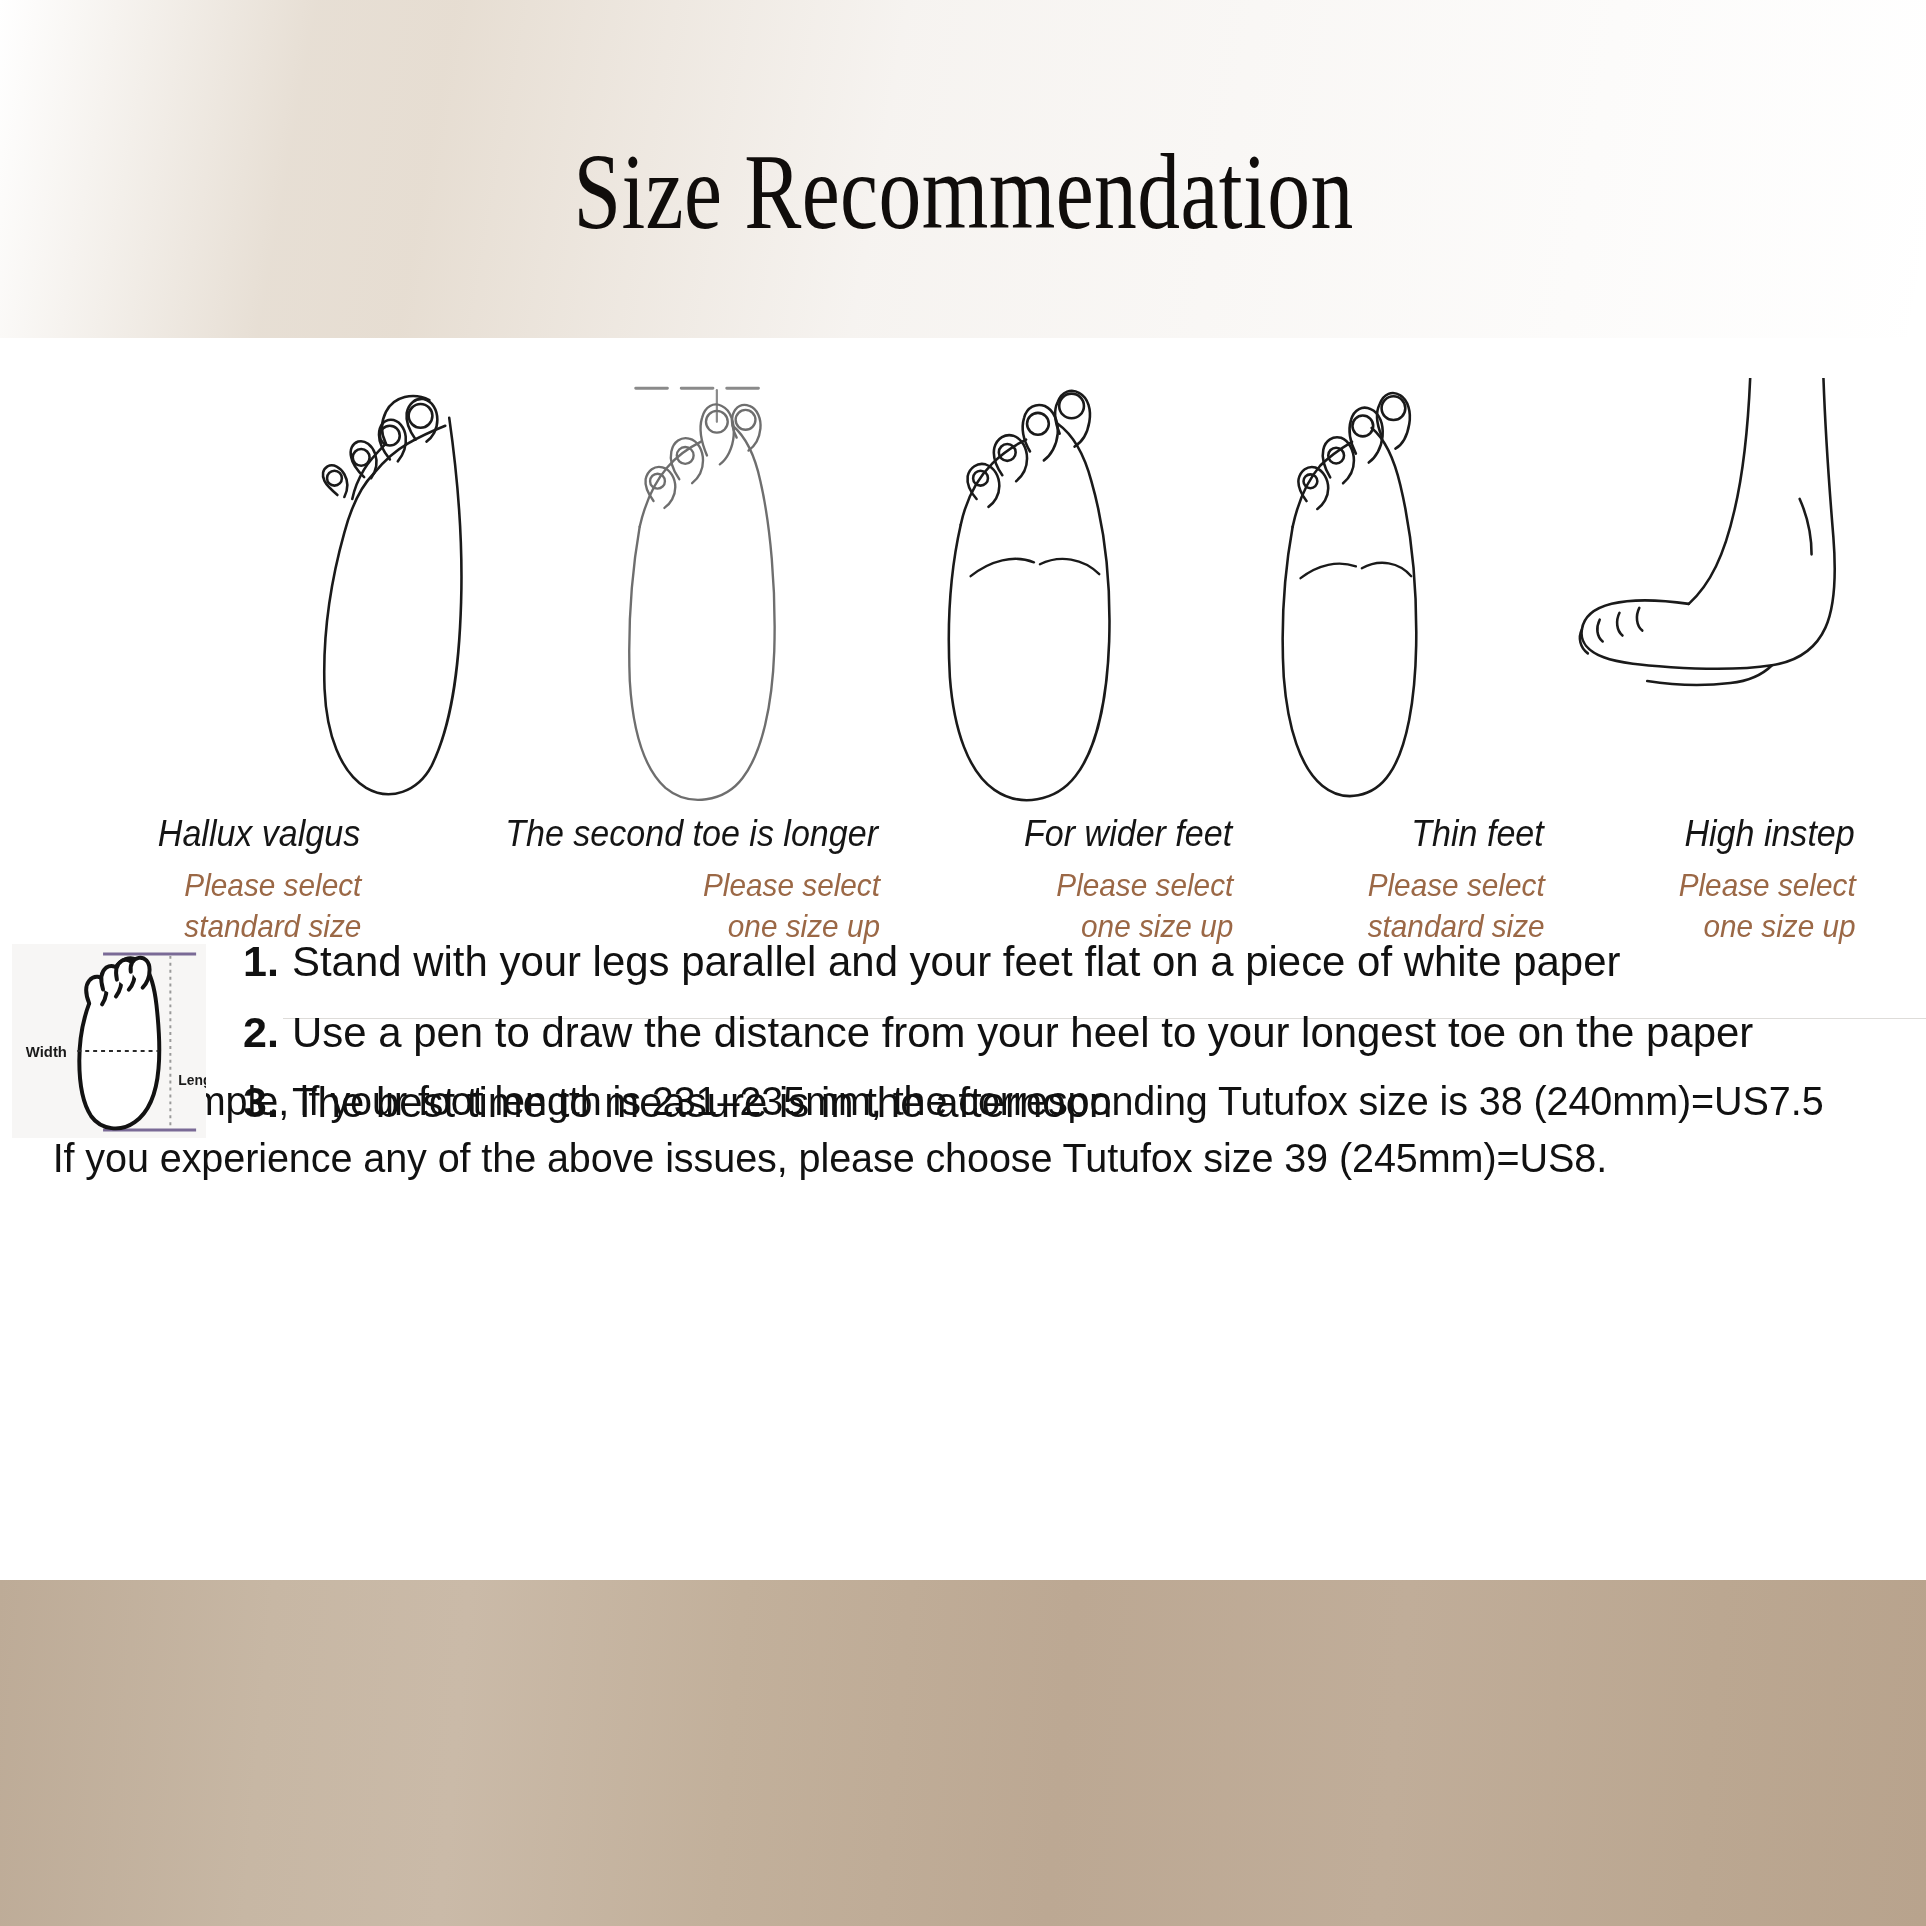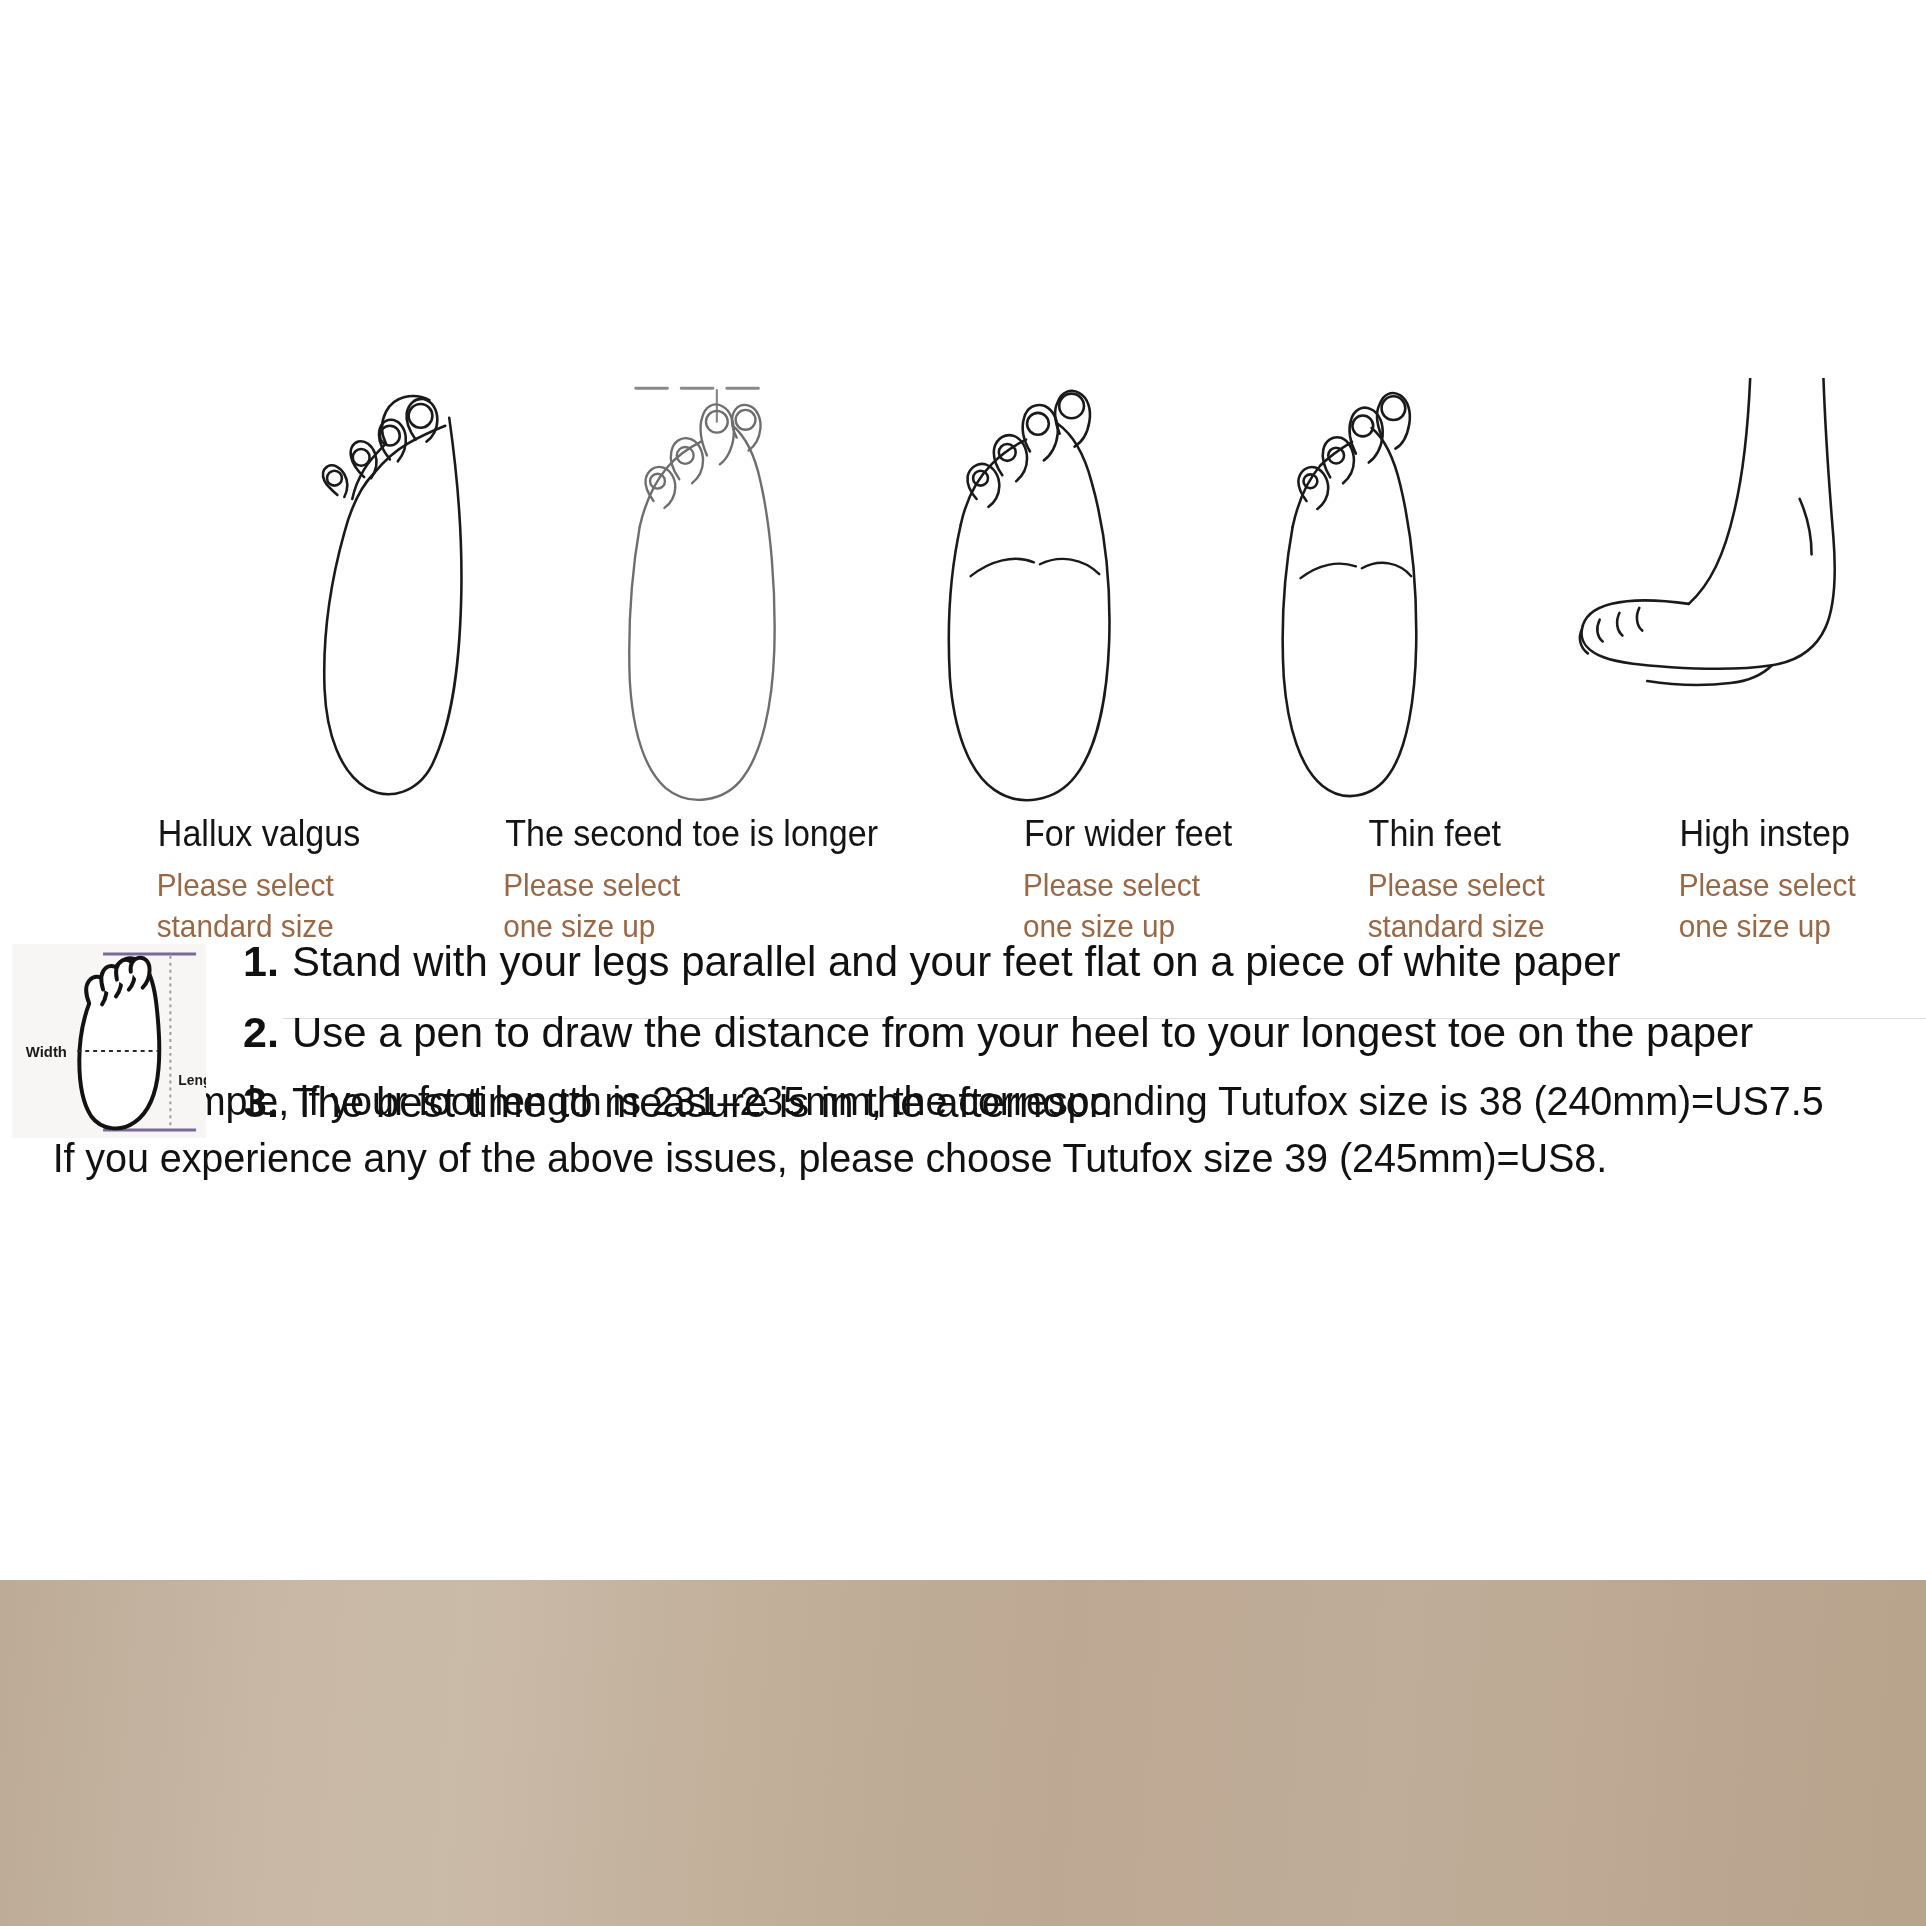--- a/index.html
+++ b/index.html
@@ -81,21 +81,21 @@
     position: absolute; left: 283px; top: 40px; width: 1584px; height: 426px;
     display: flex; align-items: flex-end; justify-content: space-between;
   }
   .foot-art { position: relative; }
   .foot-art svg { display: block; }
 
   .labels-row {
     position: absolute; left: 149px; top: 475px; width: 1713px;
     display: flex; justify-content: space-between; align-items: flex-start;
   }
-  .label-cell { text-align: left; }
+  .label-cell { text-align: right; font-style: italic; }
   .label-title {
     font-size: 37px; color: #151515; font-weight: 400;
     letter-spacing: 0px; line-height: 1.12; white-space: nowrap;
     transform: scaleX(0.92); transform-origin: 50% 50%;
   }
   .label-sub {
     margin-top: 11px;
     font-size: 32px; color: #9b6846; line-height: 1.28;
     transform: scaleX(0.93); transform-origin: 50% 50%;
   }
@@ -131,20 +131,24 @@
     font-size: 43px; line-height: 1.18; color: #111;
   }
   .step-num { font-weight: 700; margin-right: 13px; flex: 0 0 auto; }
   .step-text { transform: scaleX(0.975); transform-origin: 0 50%; white-space: nowrap; }
 </style>
 </head>
 <body>
 
 <div id="page">
 
+  <div class="band-top">
+    <div class="band-top-sheen"></div>
+    <div class="title">Size Recommendation</div>
+  </div>
 
   <div class="main">
 
     <div class="feet-row">
 
       <div class="foot-art">
         <svg width="188" height="426" viewBox="0 0 190 430">
           <g fill="none" stroke="#1a1a1a" stroke-width="2.6" stroke-linecap="round" stroke-linejoin="round">
             <path d="M148 22 C132 14 112 18 104 34 C98 46 100 58 104 66"></path>
             <path d="M168 40 C176 96 182 160 180 226 C178 296 170 352 150 392 C136 418 108 428 84 414

